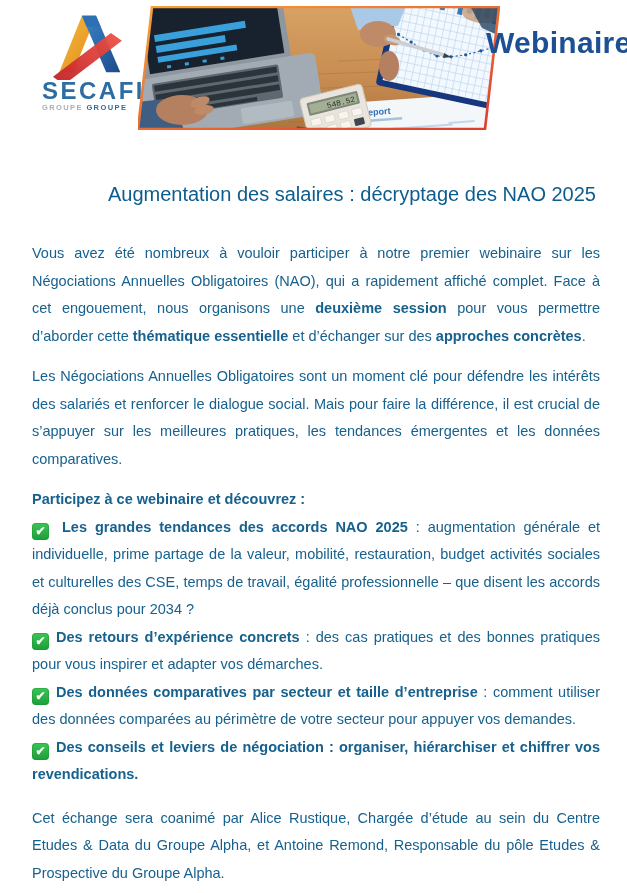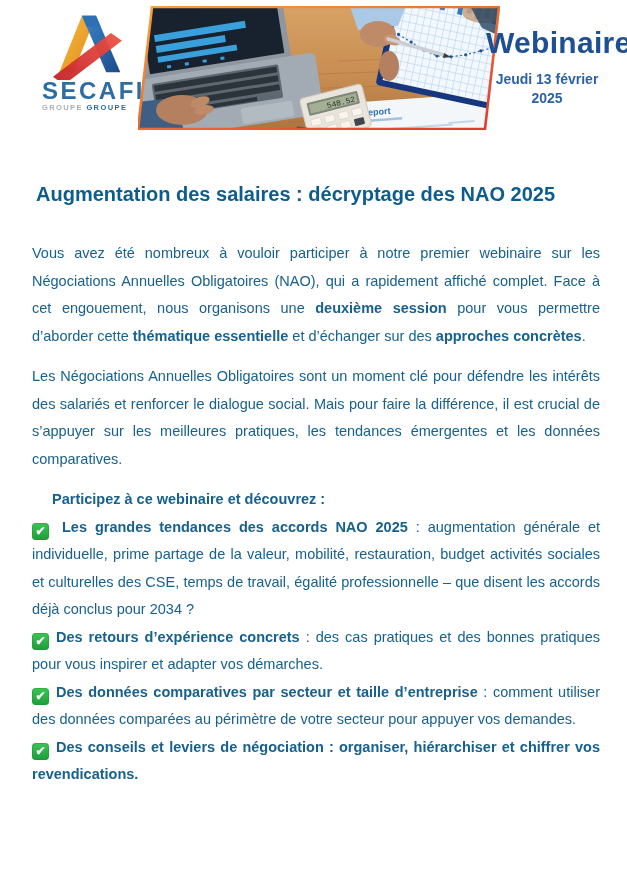--- a/index.html
+++ b/index.html
@@ -20,28 +20,28 @@
 
   .photo-wrap { position:absolute; left:138px; top:6px; width:362px; height:124px; }
 
   .event-block { position:absolute; left:486px; top:26px; width:122px; text-align:center; }
   .event-type { font-size:30px; font-weight:bold; color:#1D4F93; letter-spacing:0.3px; }
   .event-date { font-size:14px; font-weight:bold; color:#2B63A6;
                 line-height:19px; margin-top:10px; }
 
   
   main { padding:0 27px 0 32px; color:#17618E; font-size:14.5px; line-height:27.5px; }
-  h1.doc-title { margin:46px auto 0; max-width:560px; text-align:left;
-                 color:#0C5D8D; font-size:20px; line-height:36px; font-weight:bold; }
+  h1.doc-title { margin:46px auto 0; max-width:560px; text-align:right;
+                 color:#0C5D8D; font-size:20px; line-height:36px; font-weight:normal; }
   p { margin:0; text-align:justify; }
   strong { font-weight:bold; }
   .mt-lg  { margin-top:28px; }
   .mt-md  { margin-top:13px; }
   .mt-cl  { margin-top:16px; }
-  .list-heading { font-weight:bold; text-align:left;margin-left:20px; }
+  .list-heading { font-weight:bold; text-align:left; }
 
   .check { display:inline-block; width:17px; height:17px; border-radius:4px;
            background:linear-gradient(180deg,#3CC556,#1C9E38);
            color:#fff; font-size:12px; line-height:17px; text-align:center;
            font-weight:bold; vertical-align:-3px; margin-right:7px;
            box-shadow:0 0 0 1px #17923166 inset; }
   .check.wide { margin-right:13px; }
 </style>
 </head>
 <body>
@@ -204,24 +204,20 @@
           <ellipse cx="346" cy="6" rx="22" ry="11" fill="#C7A384" opacity="0.85"></ellipse>
           <polygon points="332,0 362,0 362,30 344,22" fill="#24425F" opacity="0.8"></polygon>
         </g>
 
         <polygon points="14,1 361,1 347,123 0,123" fill="none" stroke="url(#gBorder)" stroke-width="2.6"></polygon>
       </svg>
     </div>
 
     <div class="event-block">
       <div class="event-type">Webinaire</div>
-      <div class="event-date">
-        <div>Jeudi 13 février</div>
-        <div>2025</div>
-      </div>
     </div>
   </header>
 
   <main>
 
     <h1 class="doc-title">Augmentation des salaires : décryptage des NAO 2025</h1>
 
     <p class="mt-lg"><span>Vous avez été nombreux à vouloir participer à notre premier webinaire sur les Négociations Annuelles Obligatoires (NAO), qui a rapidement affiché complet. Face à cet engouement, nous organisons une </span><strong>deuxième session</strong><span> pour vous permettre d’aborder cette </span><strong>thématique essentielle</strong><span> et d’échanger sur des </span><strong>approches concrètes</strong><span>.</span></p>
 
     <p class="mt-md">Les Négociations Annuelles Obligatoires sont un moment clé pour défendre les intérêts des salariés et renforcer le dialogue social. Mais pour faire la différence, il est crucial de s’appuyer sur les meilleures pratiques, les tendances émergentes et les données comparatives.</p>
@@ -229,15 +225,16 @@
     <p class="list-heading mt-md">Participez à ce webinaire et découvrez :</p>
 
     <p><span class="check wide">✔</span><strong>Les grandes tendances des accords NAO 2025</strong><span> : augmentation générale et individuelle, prime partage de la valeur, mobilité, restauration, budget activités sociales et culturelles des CSE, temps de travail, égalité professionnelle – que disent les accords déjà conclus pour 2034 ?</span></p>
 
     <p><span class="check">✔</span><strong>Des retours d’expérience concrets</strong><span> : des cas pratiques et des bonnes pratiques pour vous inspirer et adapter vos démarches.</span></p>
 
     <p><span class="check">✔</span><strong>Des données comparatives par secteur et taille d’entreprise</strong><span> : comment utiliser des données comparées au périmètre de votre secteur pour appuyer vos demandes.</span></p>
 
     <p><span class="check">✔</span><strong>Des conseils et leviers de négociation : organiser, hiérarchiser et chiffrer vos revendications.</strong><span></span></p>
 
+    <p class="mt-cl">Cet échange sera coanimé par Alice Rustique, Chargée d’étude au sein du Centre Etudes &amp; Data du Groupe Alpha, et Antoine Remond, Responsable du pôle Etudes &amp; Prospective du Groupe Alpha.</p>
 
   </main>
 </div>
 
 </body></html>

